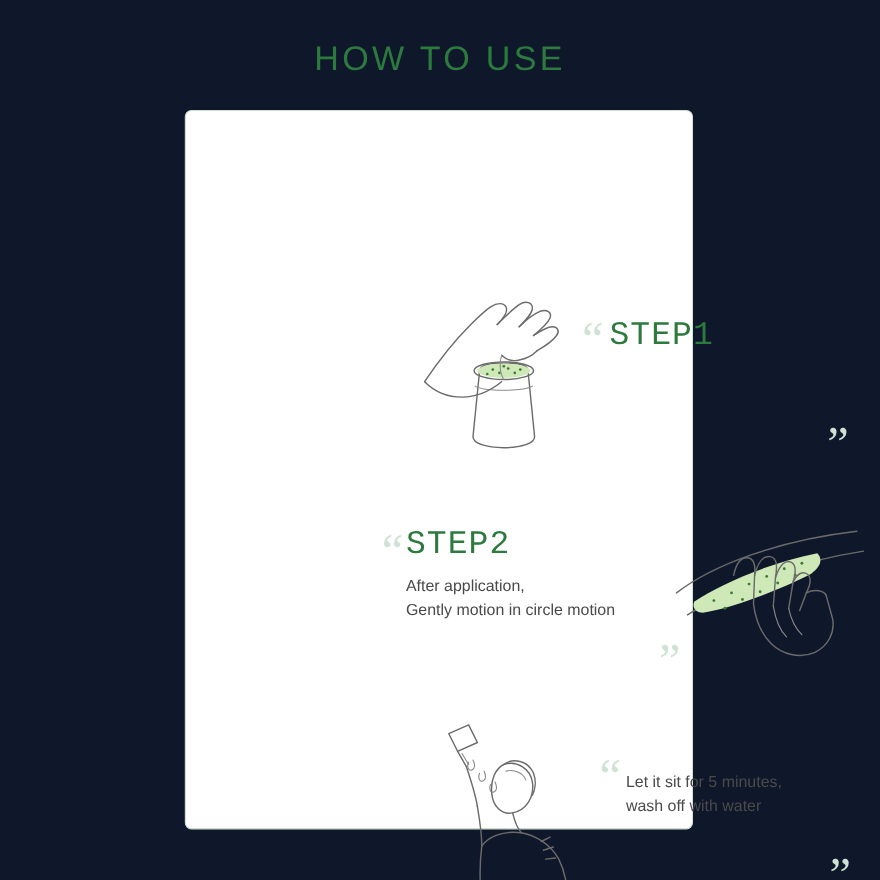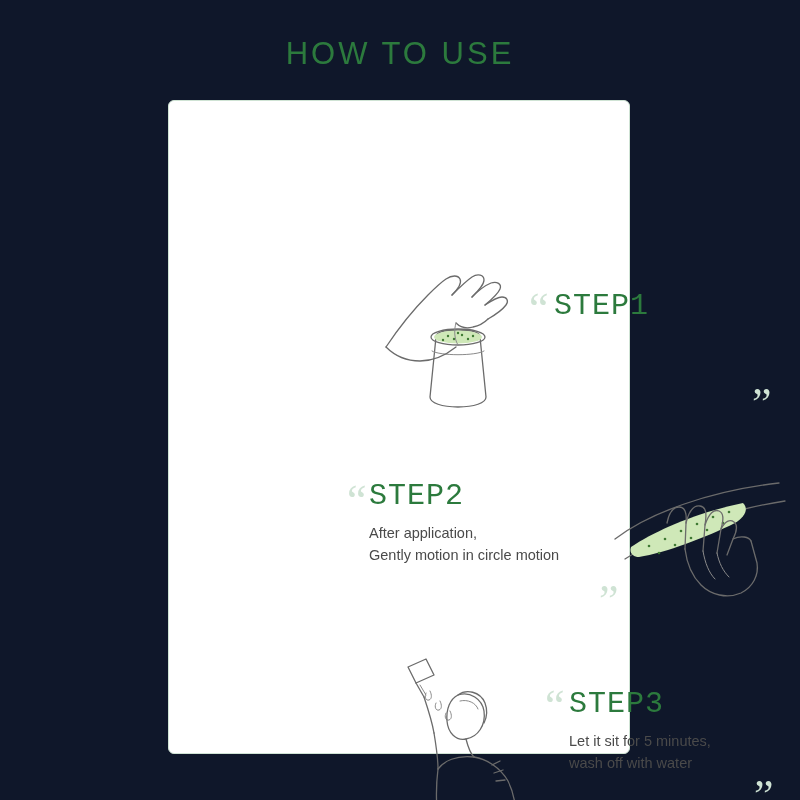--- a/index.html
+++ b/index.html
@@ -218,19 +218,18 @@
         <path class="ln" d="M118 114 L126 110"></path>
         <path class="ln" d="M120 122 L129 119"></path>
         <path class="ln" d="M122 130 L131 129"></path>
       </svg>
     </div>
 
     <div class="quote" id="q3-open">“</div>
     <div class="quote" id="q3-close">”</div>
 
     <div class="step-block" id="step3">
-      <div class="step-title">STEP3</div>
       <div class="step-desc">Let it sit for 5 minutes,
 wash off with water</div>
     </div>
 
   </div>
 </div>
 
 </body></html>

